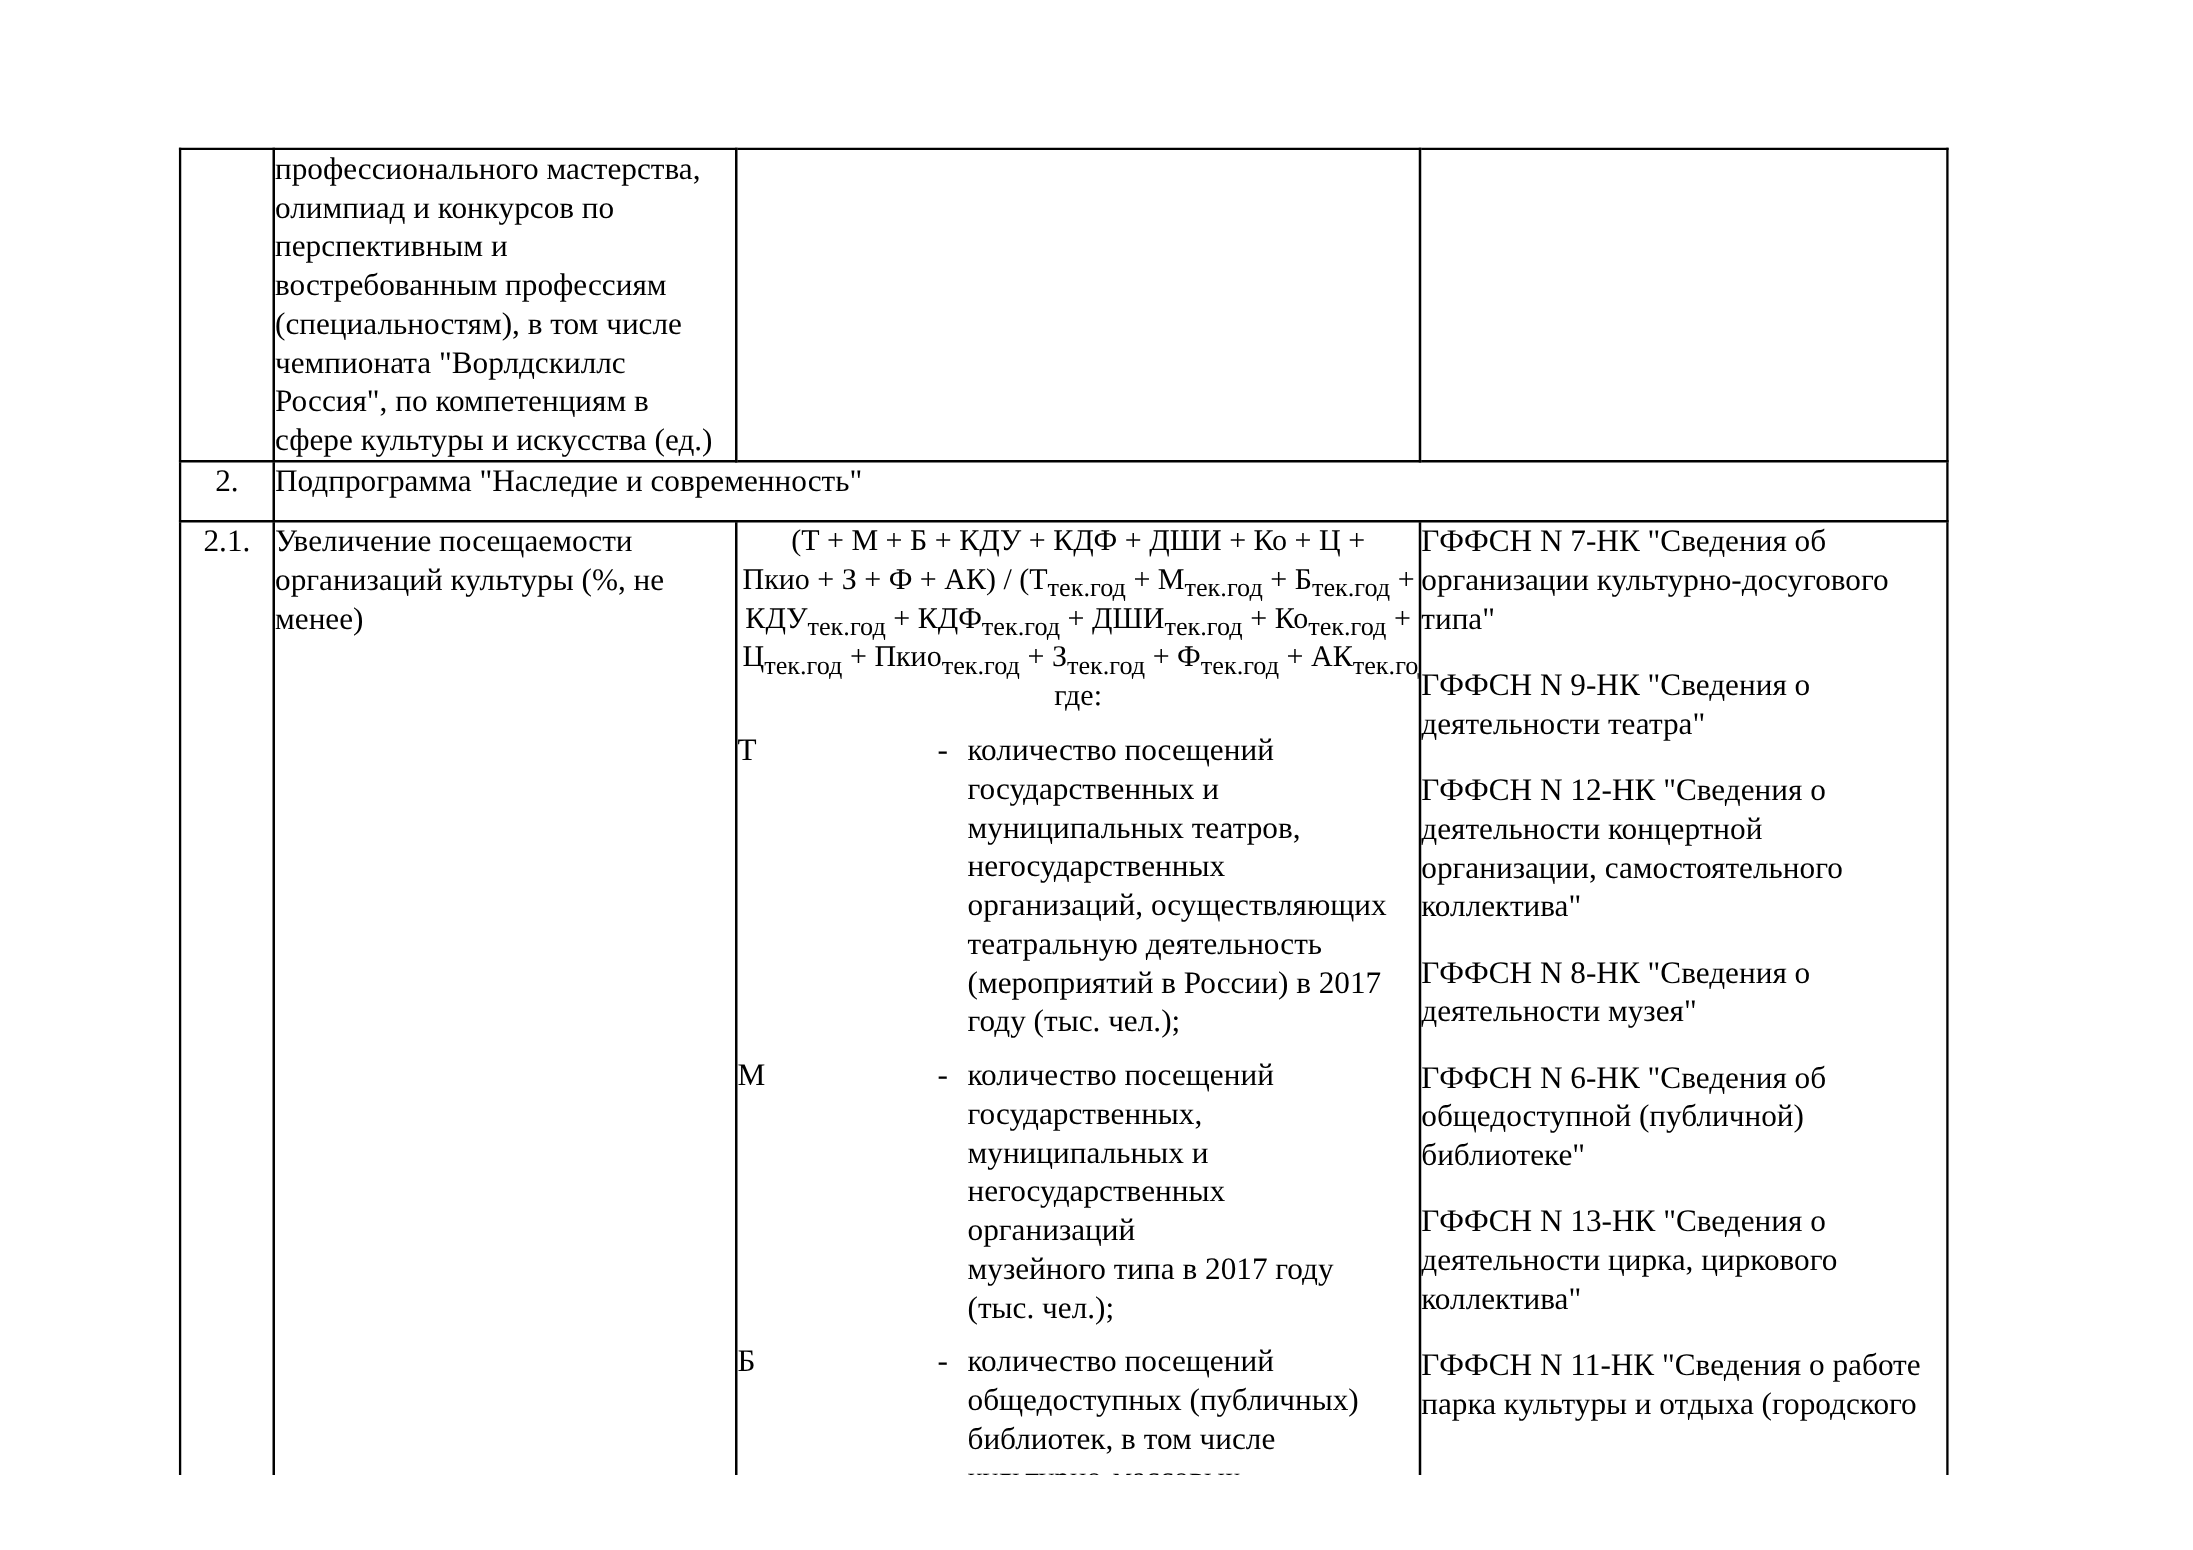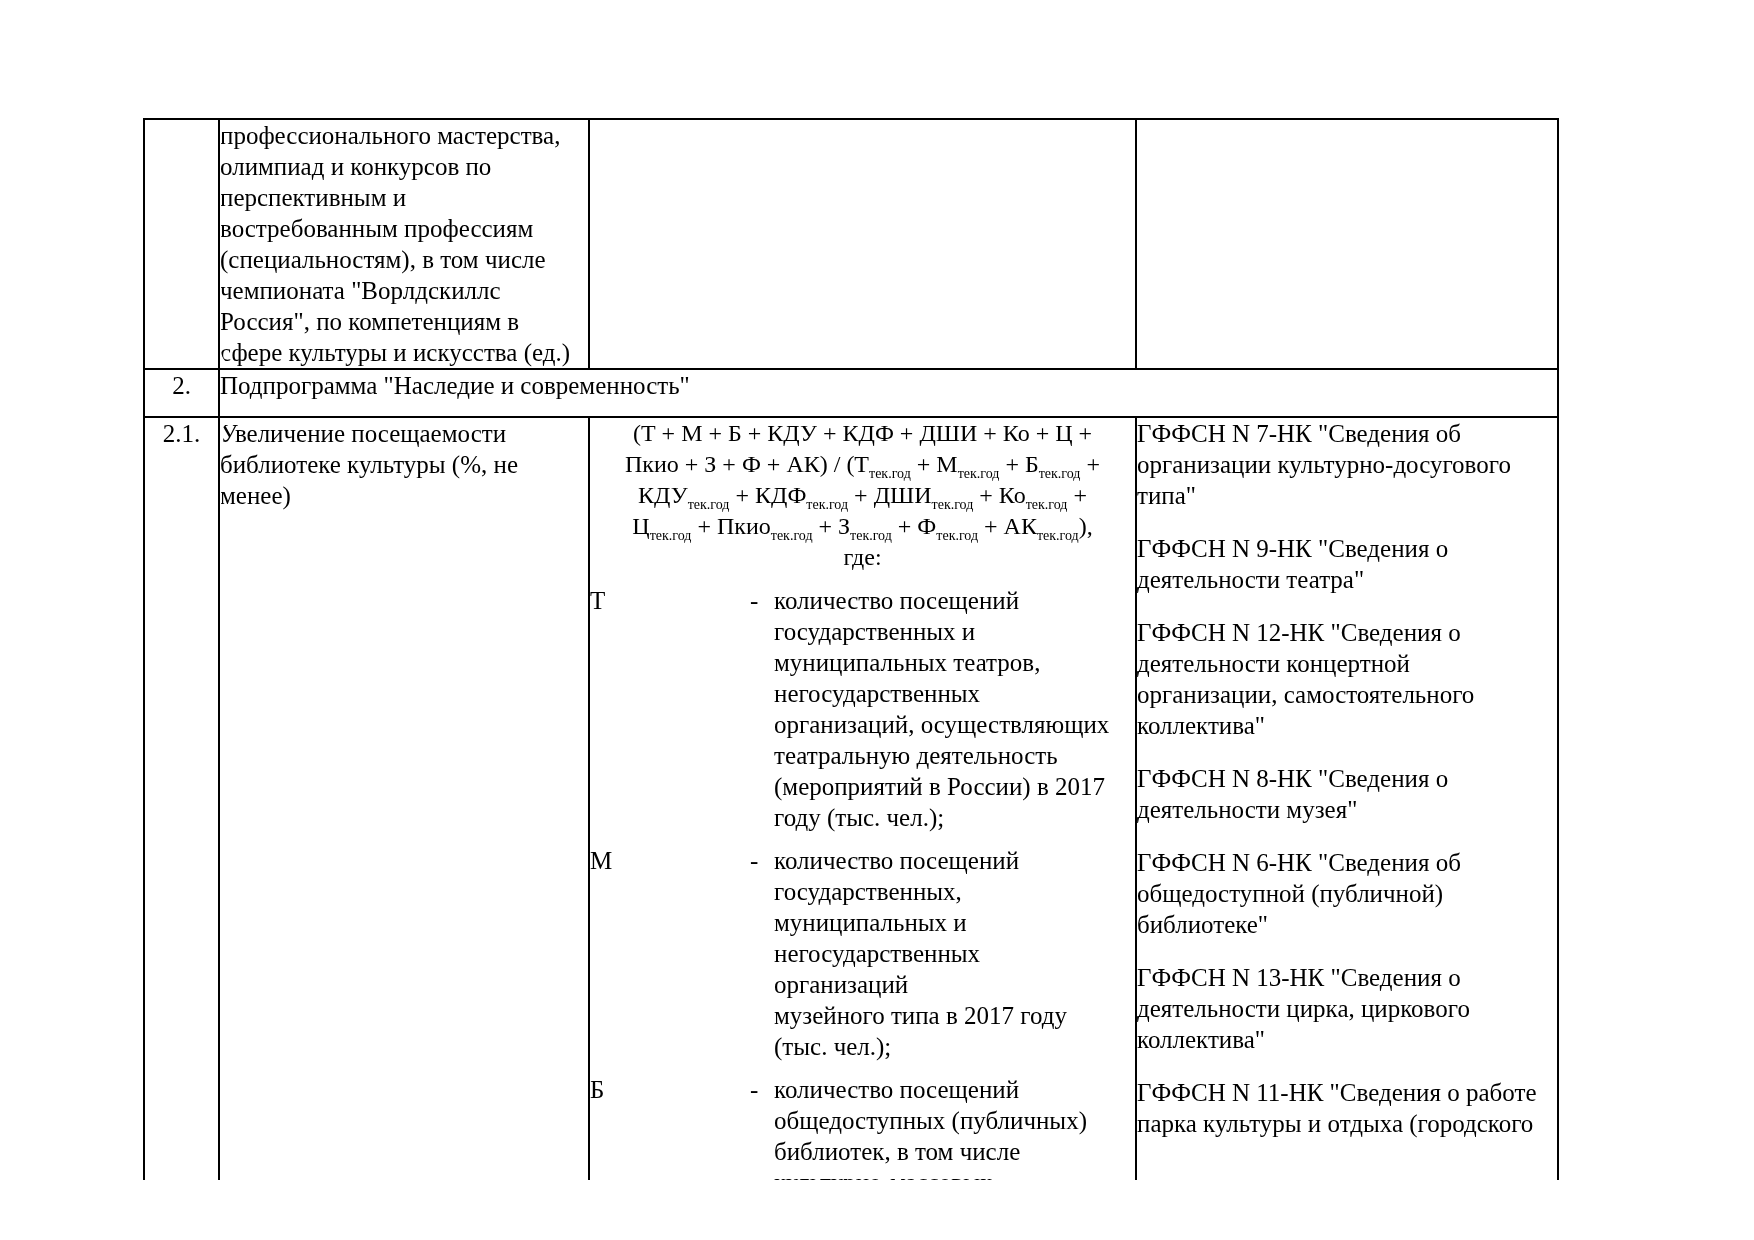--- a/index.html
+++ b/index.html
@@ -40,37 +40,37 @@
   tr.row-cut td { border-bottom: none; margin-left: 20px; }
 
   col.c-num { width: 75px; }
   col.c-ind { width: 370px; }
   col.c-for { width: 547px; }
   col.c-src { width: 422px; }
 
   td.num-cell { text-align: center; padding-top: 4px; }
   td.num-cell-b { text-align: center; padding-top: 9px; }
 
-  td.ind-cell { padding: 4px 6px 0 8px; border-radius: 19px; }
+  td.ind-cell { padding: 4px 6px 0 8px; }
   td.title-cell { padding: 9px 6px 0 8px; }
   td.formula-cell { padding: 4px 6px 0 4px; }
   td.src-cell { padding: 4px 4px 0 12px; }
 
   .pre { white-space: pre-line; }
 
   
   .formula { margin: 0 4px 12px 4px; text-align: center; }
   .f-line {
     height: 31px;
     line-height: 31px;
     white-space: nowrap;
     font-size: 24px;
   }
   .sub {
-    font-size: 14px;
+    font-size: 21px;
     vertical-align: -6px;
     line-height: 0;
   }
 
   
   .def-row { display: flex; margin-top: 12px; }
   .def-symbol { flex: 0 0 160px; }
   .def-dash { flex: 0 0 24px; text-align: left; }
   .def-text { flex: 1 1 auto; padding-right: 20px; }
 
@@ -107,21 +107,21 @@
     </tr>
 
     <tr class="row-b-height">
       <td class="num-cell-b">2.</td>
       <td class="title-cell" colspan="3">Подпрограмма "Наследие и современность"</td>
     </tr>
 
     <tr class="row-cut">
       <td class="num-cell">2.1.</td>
       <td class="ind-cell pre">Увеличение посещаемости
-библиотеке культуры (%, не
+организаций культуры (%, не
 менее)</td>
       <td class="formula-cell">
         <div class="formula" id="formula-block">
               <div class="f-line"><span>(Т + М + Б + КДУ + КДФ + ДШИ + Ко + Ц +</span></div>
               <div class="f-line"><span>Пкио + З + Ф + АК) / (Т</span><span class="sub">тек.год</span><span> + М</span><span class="sub">тек.год</span><span> + Б</span><span class="sub">тек.год</span><span> +</span></div>
               <div class="f-line"><span>КДУ</span><span class="sub">тек.год</span><span> + КДФ</span><span class="sub">тек.год</span><span> + ДШИ</span><span class="sub">тек.год</span><span> + Ко</span><span class="sub">тек.год</span><span> +</span></div>
               <div class="f-line"><span>Ц</span><span class="sub">тек.год</span><span> + Пкио</span><span class="sub">тек.год</span><span> + З</span><span class="sub">тек.год</span><span> + Ф</span><span class="sub">тек.год</span><span> + АК</span><span class="sub">тек.год</span><span>),</span></div>
               <div class="f-line"><span>где:</span></div>
             </div>
         <div id="definitions-block">

